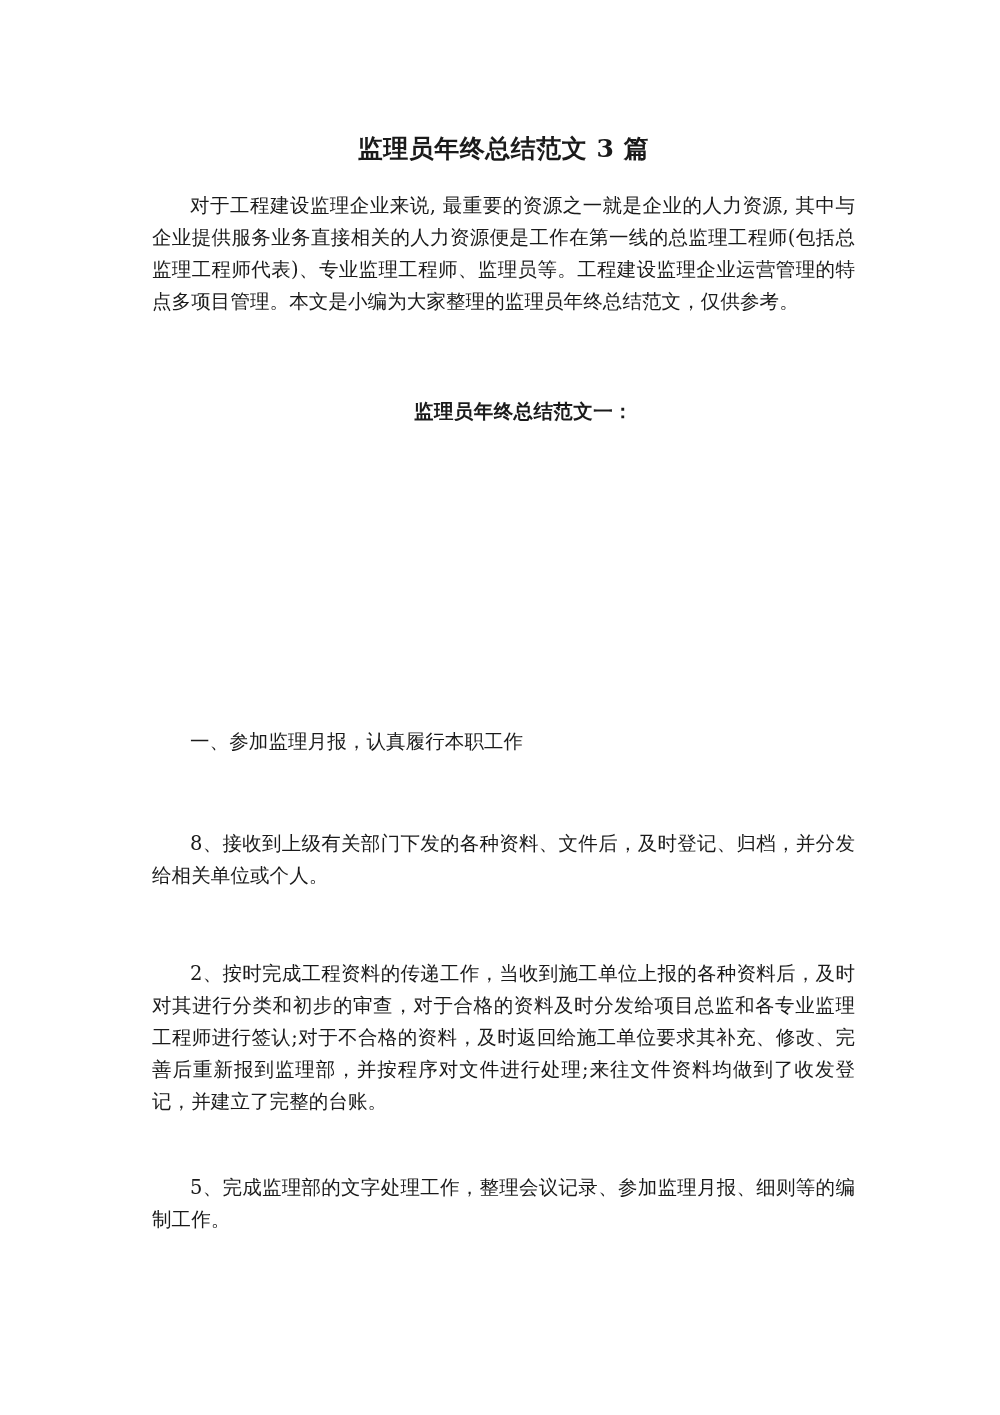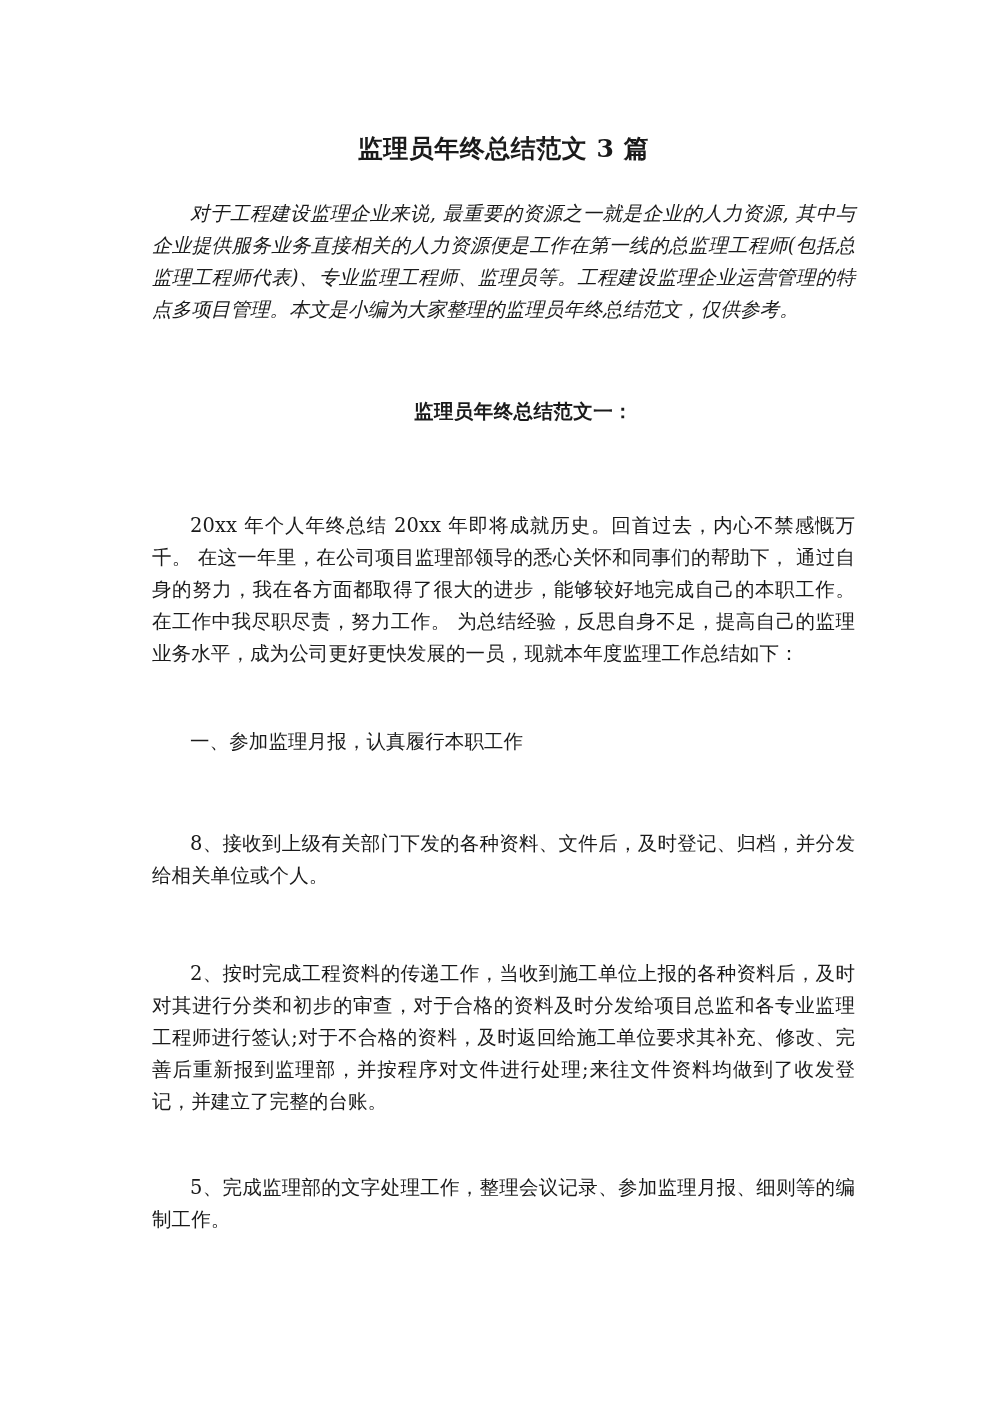--- a/index.html
+++ b/index.html
@@ -63,21 +63,21 @@
     letter-spacing: 0.4px;
   }
   p.section-heading {
     margin: 0;
     padding: 0;
     font-size: 19.5px;
     line-height: 32px;
     text-indent: 38px;
     letter-spacing: 0.1px;
   }
-  .blk-intro    { top: 198px; font-style: italic; }
+  .blk-intro    { top: 190px; }
   .blk-sub1     { top: 396px; text-align: center; }
   .blk-summary  { top: 510px; }
   .blk-sec1     { top: 726px; }
   .blk-item1    { top: 828px; }
   .blk-item2    { top: 958px; }
   .blk-item3    { top: 1172px; }
 </style>
 </head>
 <body>
 
@@ -86,23 +86,20 @@
   <h1 class="doc-title">监理员年终总结范文 3 篇</h1>
 
   <div class="body-block blk-intro">
     <p class="para">对于工程建设监理企业来说, 最重要的资源之一就是企业的人力资源, 其中与企业提供服务业务直接相关的人力资源便是工作在第一线的总监理工程师(包括总监理工程师代表)、专业监理工程师、监理员等。工程建设监理企业运营管理的特点多项目管理。本文是小编为大家整理的监理员年终总结范文，仅供参考。</p>
   </div>
 
   <div class="body-block blk-sub1">
     <p class="sub-heading">监理员年终总结范文一：</p>
   </div>
 
-  <div class="body-block blk-summary">
-    <p class="para">20xx 年个人年终总结 20xx 年即将成就历史。回首过去，内心不禁感慨万千。 在这一年里，在公司项目监理部领导的悉心关怀和同事们的帮助下， 通过自身的努力，我在各方面都取得了很大的进步，能够较好地完成自己的本职工作。 在工作中我尽职尽责，努力工作。 为总结经验，反思自身不足，提高自己的监理业务水平，成为公司更好更快发展的一员，现就本年度监理工作总结如下：</p>
-  </div>
 
   <div class="body-block blk-sec1">
     <p class="section-heading">一、参加监理月报，认真履行本职工作</p>
   </div>
 
   <div class="body-block blk-item1">
     <p class="para">8、接收到上级有关部门下发的各种资料、文件后，及时登记、归档，并分发给相关单位或个人。</p>
   </div>
 
   <div class="body-block blk-item2">

